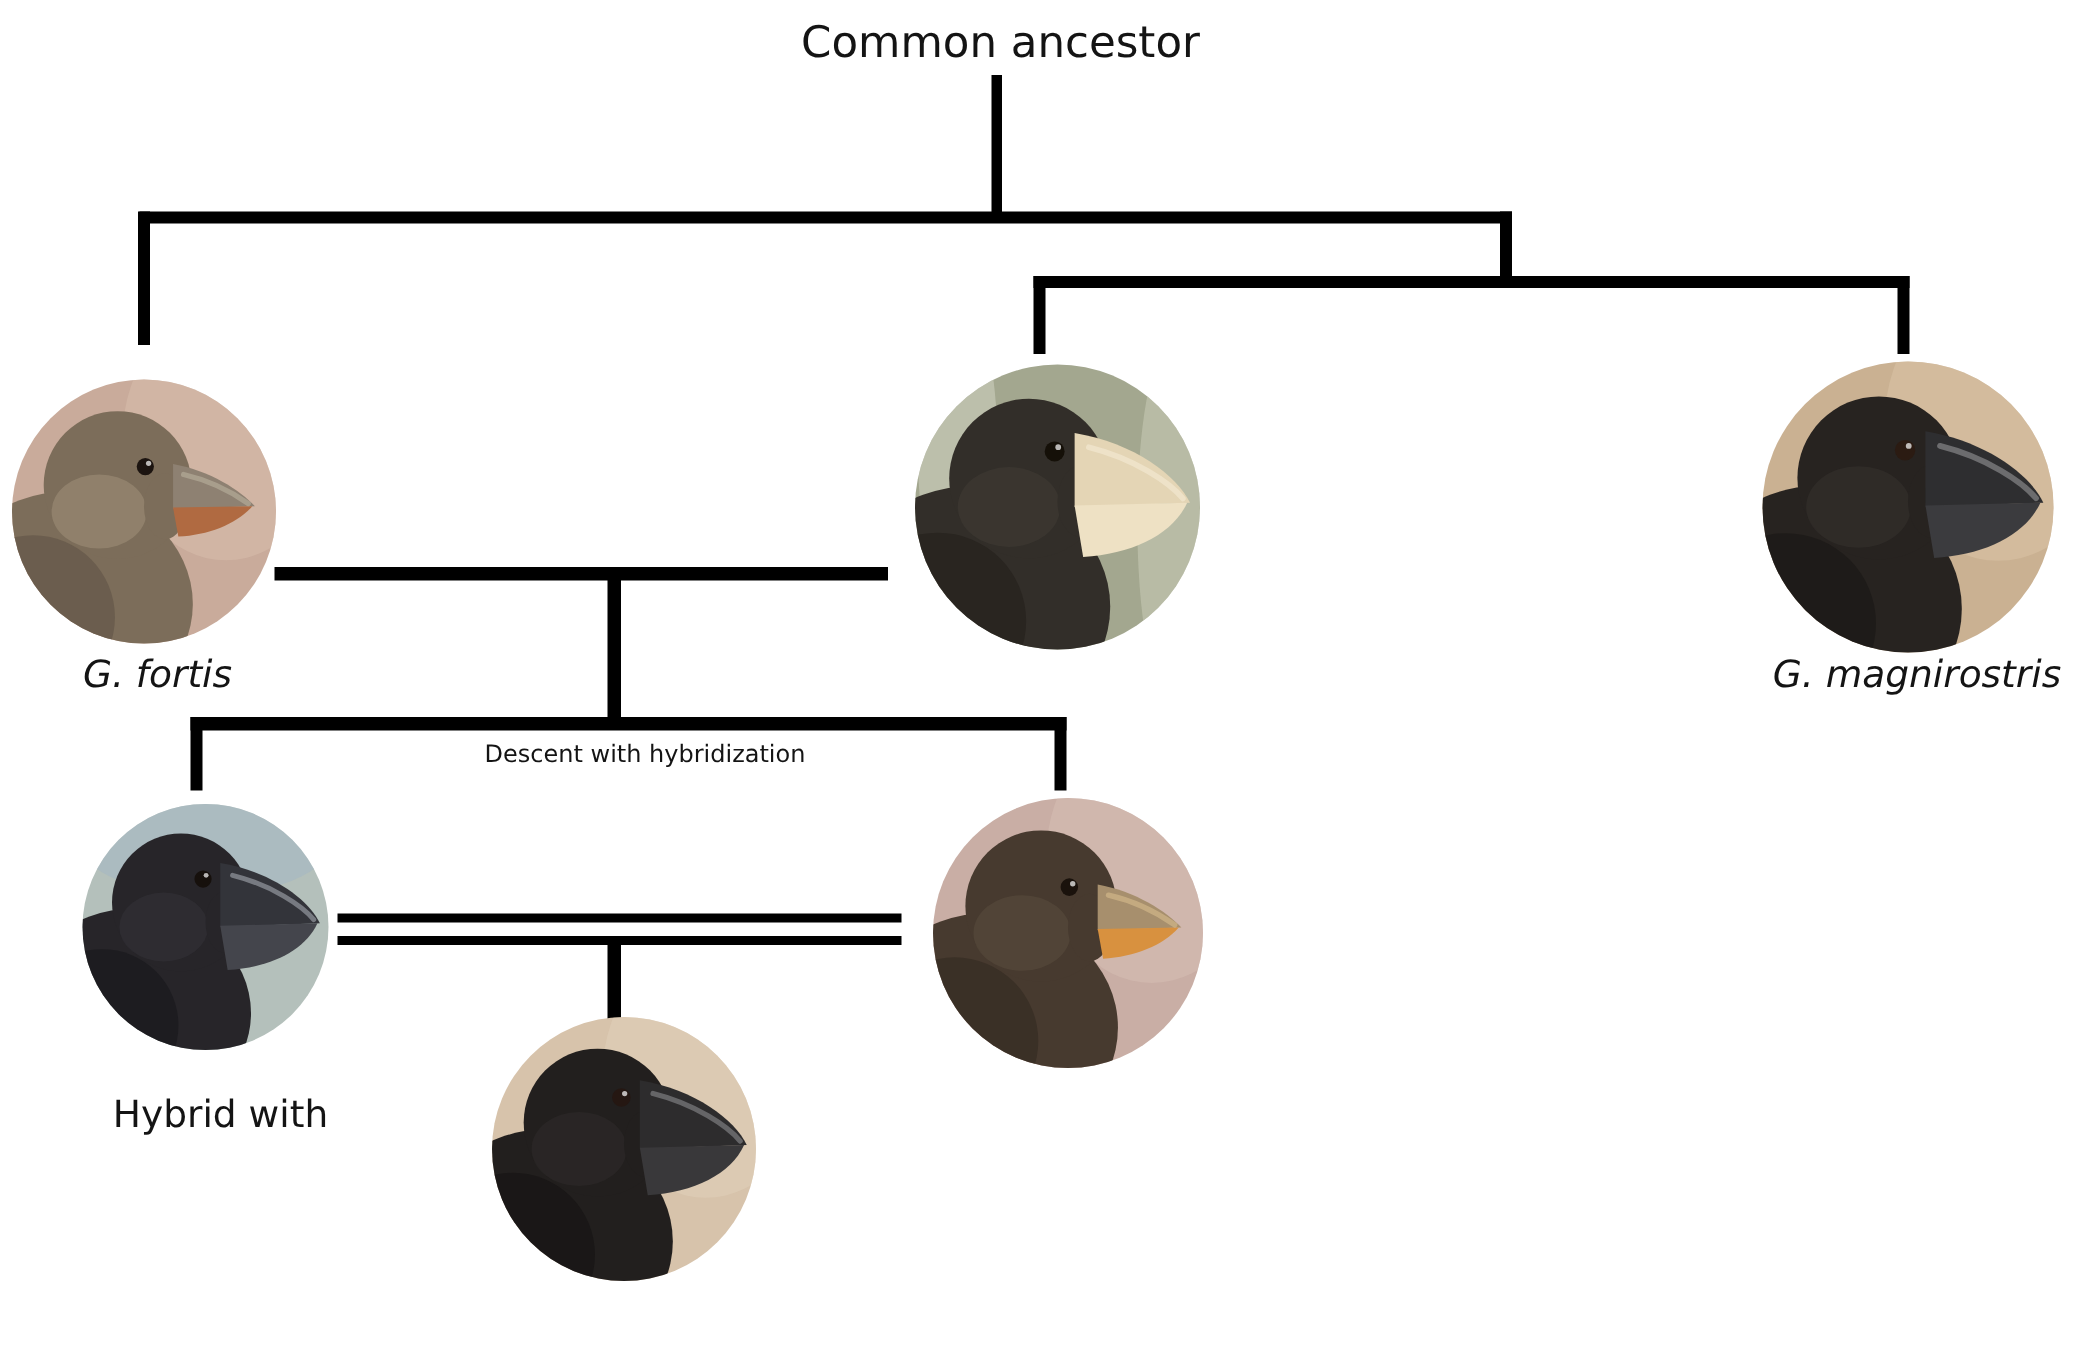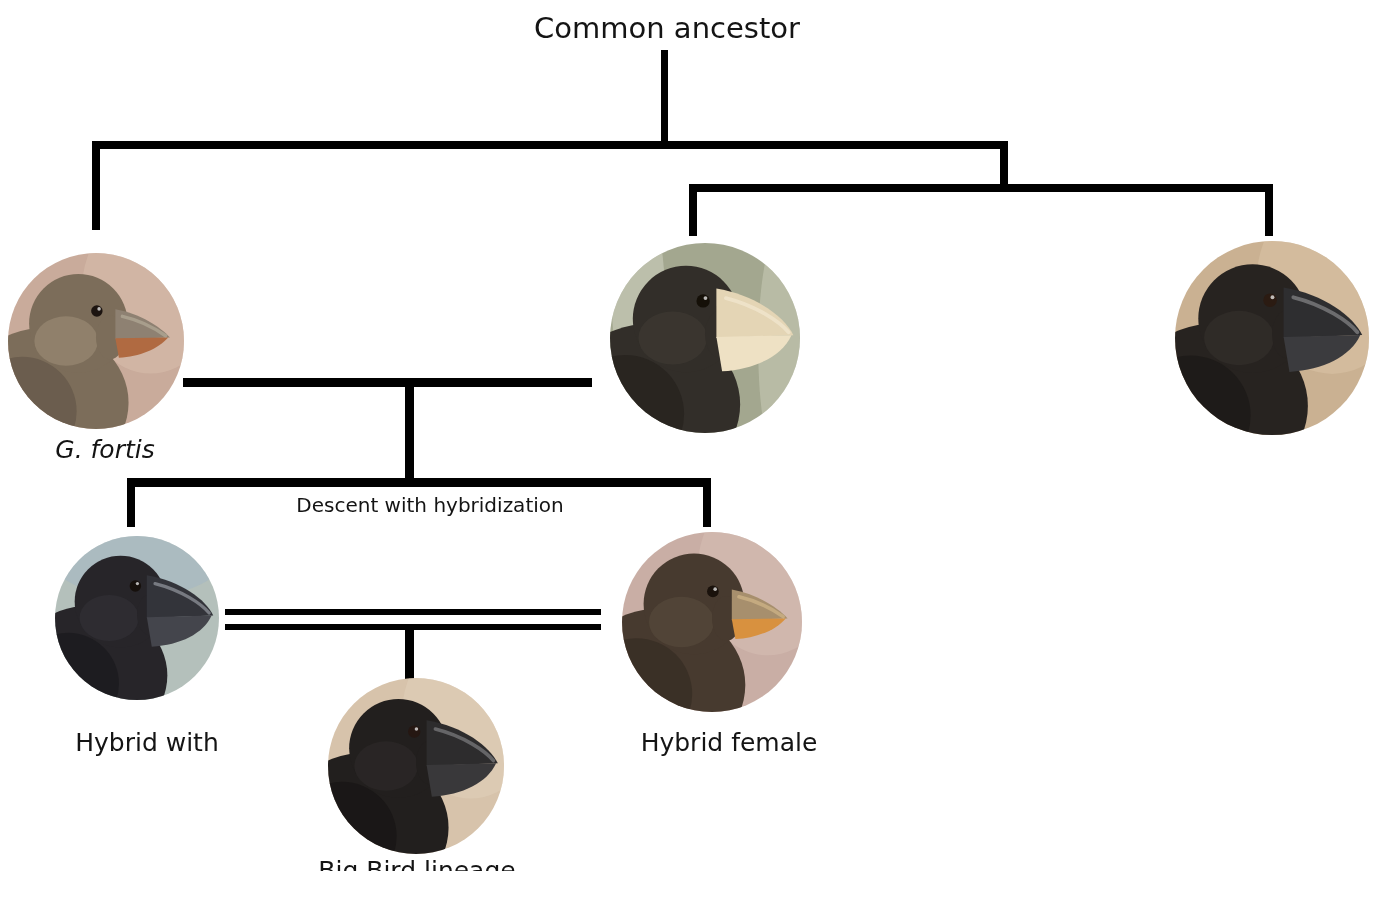--- a/index.html
+++ b/index.html
@@ -10,21 +10,21 @@
     color:var(--text-color,#141414);
   }
   .edge{position:absolute;background:var(--line-color,#000);}
   .label{
     position:absolute;transform:translateX(-50%);
     white-space:nowrap;font-size:25px;line-height:1.1;
     color:var(--text-color,#141414);
   }
   .label.italic{font-style:italic;}
   .label.title{font-size:29px;}
-  .label.caption{font-size:20px;}
+  .label.caption{font-size:16px;}
   .node{position:absolute;margin:0;padding:0;}
   .node svg{display:block;width:100%;height:100%;border-radius:50%;}
   .portrait .bg{fill:var(--bg,#c9b49c);}
   .portrait .bg-accent{fill:var(--bg-accent,#ddd0bd);}
   .portrait .plumage{fill:var(--plumage,#2a2724);}
   .portrait .plumage-shadow{fill:var(--plumage-shadow,#171513);}
   .portrait .plumage-hl{fill:var(--plumage-hl,#555048);}
   .portrait .beak-upper{fill:var(--beak-upper,#333);}
   .portrait .beak-lower{fill:var(--beak-lower,#444);}
   .portrait .beak-sheen{fill:none;stroke:var(--beak-sheen,#a5a5a5);stroke-width:4;stroke-linecap:round;}
@@ -162,18 +162,17 @@
         <path class="beak-lower" d="M 112 99 L 191 97 C 181 119 153 133 118 135 Z"></path>
         <path class="beak-sheen" d="M 122 58 C 154 66 179 83 188 94" opacity="0.5"></path>
         <circle class="eye" cx="98" cy="61" r="7"></circle>
         <circle class="eye-hl" cx="100.5" cy="58" r="2"></circle>
       </g>
     </svg>
   </figure>
 
   <div class="label title" style="left:667px;top:13px">Common ancestor</div>
   <div class="label italic" style="left:105px;top:436px">G. fortis</div>
+  <div class="label italic" style="left:1278px;top:436px">G. magnirostris</div>
   <div class="label caption" style="left:430px;top:494px">Descent with hybridization</div>
   <div class="label" style="left:147px;top:729px">Hybrid with</div>
-  <div class="label" style="left:729px;top:729px">Hybrid female</div>
-  <div class="label" style="left:417px;top:857px">Big Bird lineage</div>
 
 </div>
 
 </body></html>

